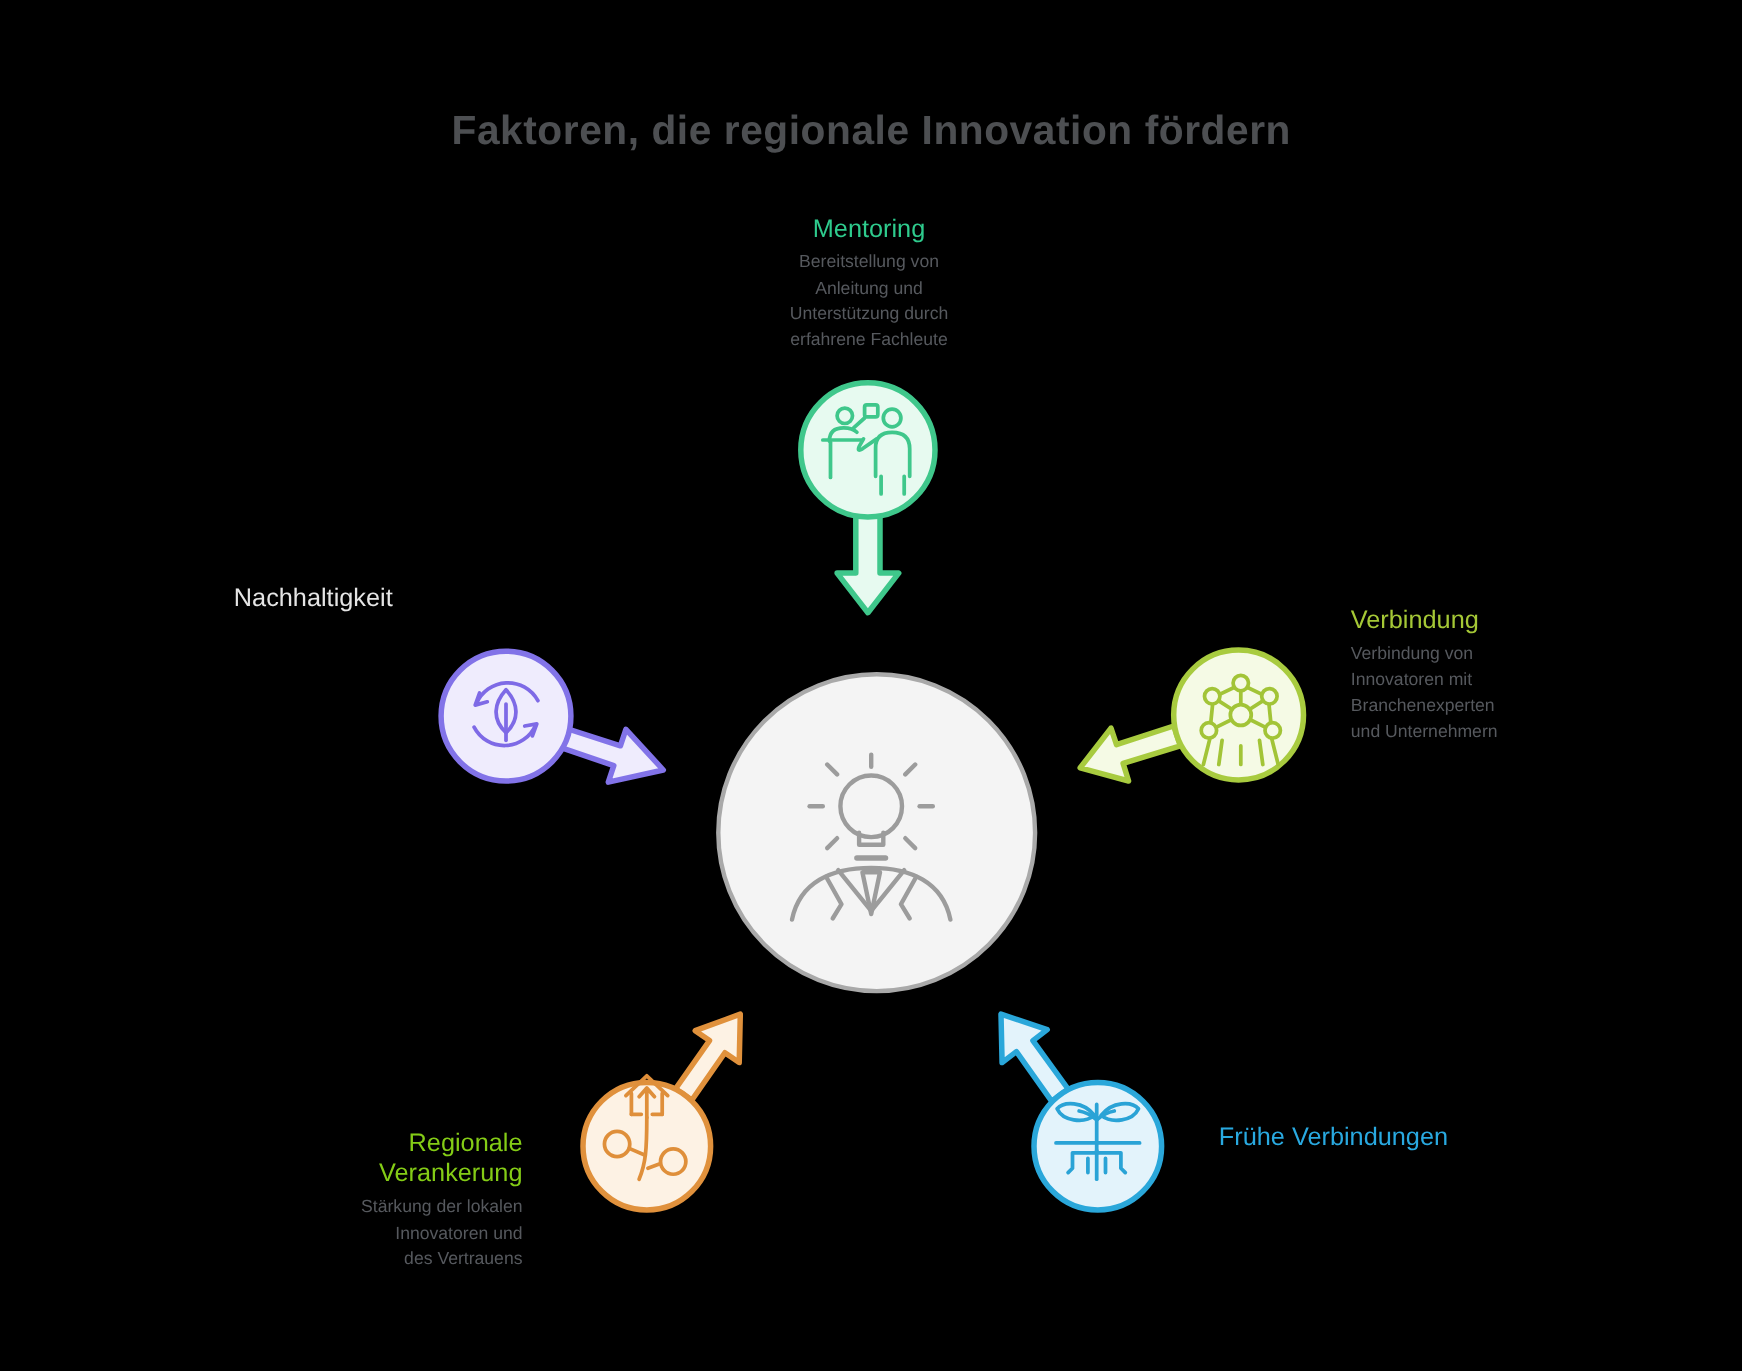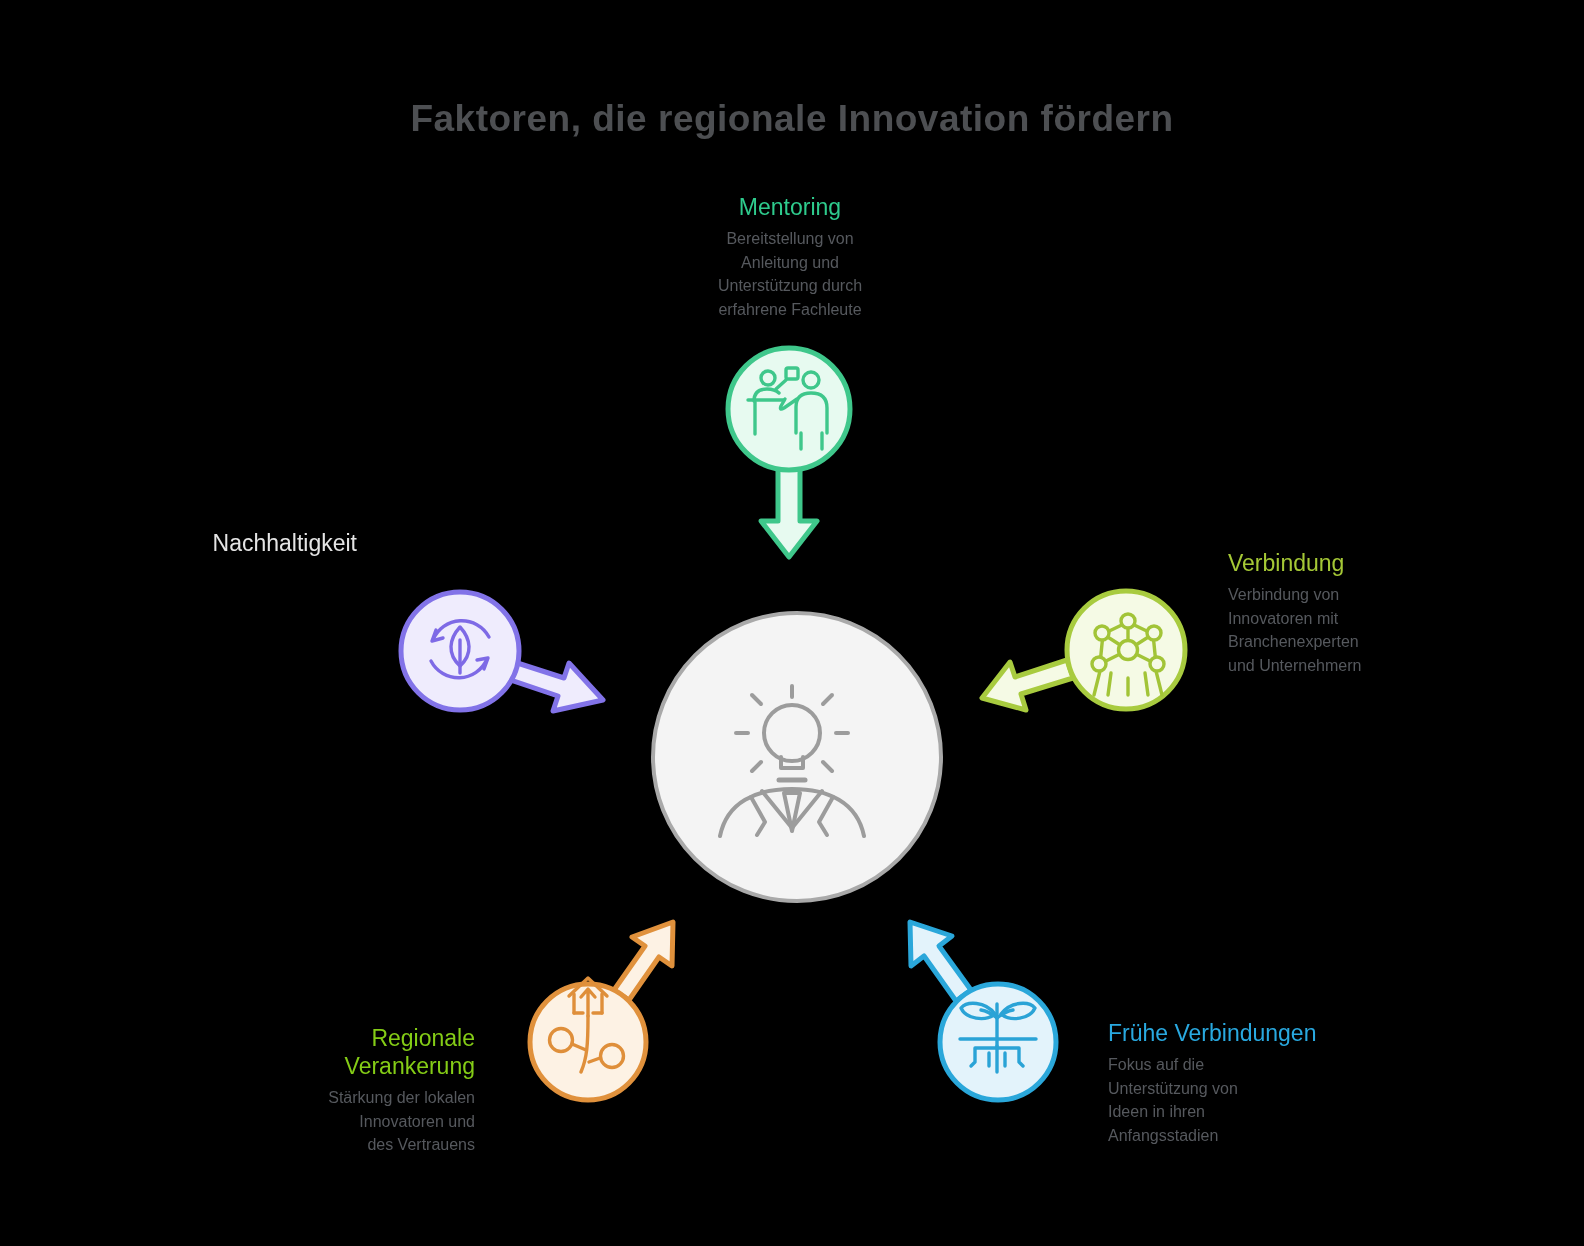--- a/index.html
+++ b/index.html
@@ -171,19 +171,15 @@
   <div class="block align-right" id="block-regionale">
     <div class="heading" style="color: #84cc16;">Regionale
 Verankerung</div>
     <div class="body">Stärkung der lokalen
 Innovatoren und
 des Vertrauens</div>
   </div>
 
   <div class="block align-left" id="block-fruehe">
     <div class="heading" style="color: rgb(41, 169, 224);">Frühe Verbindungen</div>
-    <div class="body">Fokus auf die
-Unterstützung von
-Ideen in ihren
-Anfangsstadien</div>
   </div>
 
 </div>
 
 </body></html>

